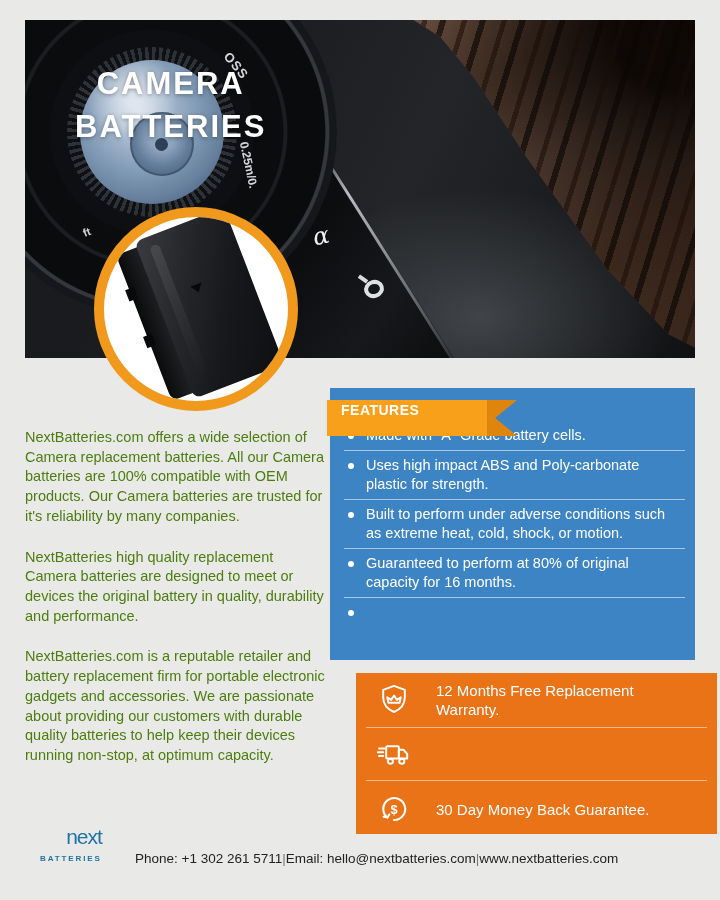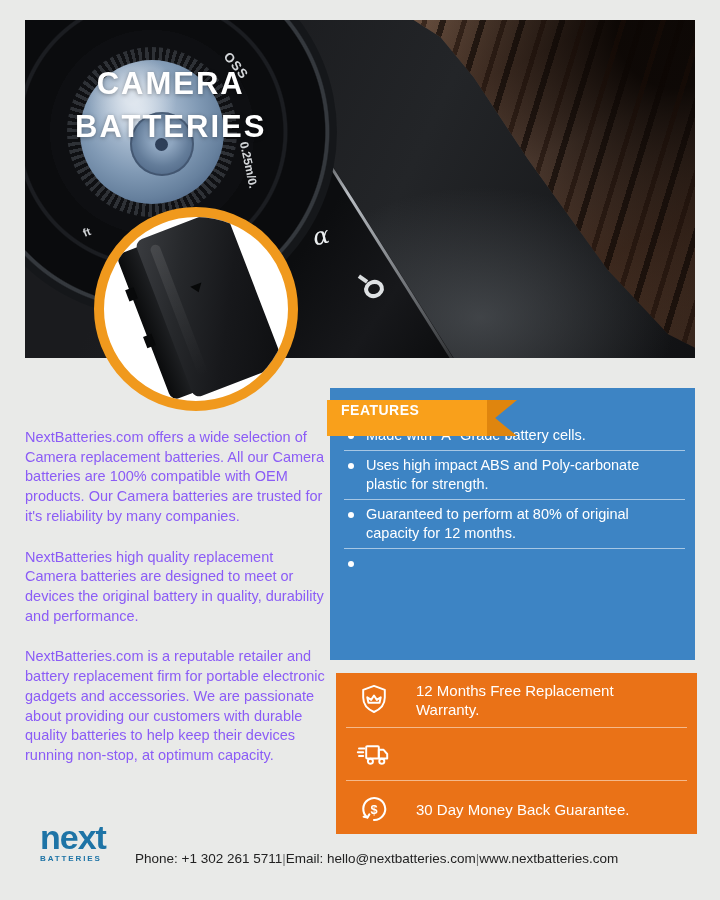--- a/index.html
+++ b/index.html
@@ -55,48 +55,48 @@
          background:linear-gradient(90deg,#0a0b0c,#222427);}
   .bat-face{position:absolute;left:22px;top:0;width:96px;height:168px;border-radius:8px 12px 12px 8px;
          background:linear-gradient(118deg,#3a3c40 0%,#26282b 30%,#17181b 62%,#0e0f11 100%);}
   .bat-gloss{position:absolute;left:34px;top:10px;width:10px;height:140px;border-radius:6px;
          background:linear-gradient(rgba(255,255,255,.10),rgba(255,255,255,0));}
   .bat-notch{position:absolute;left:-4px;width:9px;height:12px;background:#08090a;}
   .bat-tri{position:absolute;left:58px;top:62px;width:0;height:0;
          border-left:6px solid transparent;border-right:6px solid transparent;border-top:8px solid #070808;}
 
   
-  .intro{position:absolute;left:25px;top:428px;width:303px;color:#8b5cf6;font-size:14.5px;line-height:1.36;}
+  .intro{position:absolute;left:25px;top:428px;width:303px;color:#4d7c0f;font-size:14.5px;line-height:1.36;}
   .intro p{margin:0 0 21px 0;}
 
   
   .features{position:absolute;left:330px;top:388px;width:365px;height:272px;background:#3d84c4;}
   .ribbon{position:absolute;left:-3px;top:12px;width:190px;height:36px;box-sizing:border-box;
           background:linear-gradient(90deg,#f9a01b 0 84%,#df850e 84% 100%);
           clip-path:polygon(0 0,100% 0,88.5% 50%,100% 100%,0 100%);
           color:#fff;font-size:14px;font-weight:bold;letter-spacing:.5px;line-height:21px;padding-left:14px;z-index:2;}
   .ribbon-fold{position:absolute;left:-3px;top:33px;width:0;height:0;
           border-top:9px solid #161a26;border-left:18px solid transparent;}
   .feature-list{position:absolute;left:14px;top:33px;right:10px;list-style:none;margin:0;padding:0;}
   .feature-list li{display:flex;padding:5px 0;border-bottom:1px solid rgba(255,255,255,.55);}
   .feature-list li:last-child{border-bottom:none;}
   .dot{flex:0 0 6px;width:6px;height:6px;border-radius:50%;background:#fff;margin:7px 12px 0 4px;}
   .ftext{color:#fff;font-size:14.5px;line-height:19px;width:308px;}
 
   
-  .benefits{position:absolute;left:336px;top:673px;width:361px;height:161px;background:#ea7217;box-sizing:border-box;}
+  .benefits{position:absolute;left:356px;top:673px;width:361px;height:161px;background:#ea7217;box-sizing:border-box;}
   .benefit-row{display:flex;align-items:center;margin:0 10px;padding:8px 2px;
           border-bottom:1px solid rgba(255,255,255,.5);}
   .benefit-row:last-child{border-bottom:none;padding-top:10px;}
   .bicon{flex:0 0 36px;width:36px;height:36px;margin-left:8px;}
   .btext{color:#fff;font-size:15px;line-height:19px;margin-left:24px;width:245px;}
 
   
   .logo{position:absolute;left:40px;top:822px;color:#1e74a6;}
-  .logo-next{font-size:34px;font-weight:bold;letter-spacing:-1px;line-height:30px;}
+  .logo-next{font-size:21px;font-weight:normal;letter-spacing:-1px;line-height:30px;text-align:right;}
   .logo-batteries{font-size:8px;font-weight:bold;letter-spacing:1.9px;margin-top:2px;}
   .contact{position:absolute;left:135px;top:851px;font-size:13.5px;color:#222;
            display:flex;gap:0;align-items:center;white-space:nowrap;}
   .pipe{color:#777;}
 </style>
 </head>
 <body>
 
 <div class="canvas">
 
@@ -146,21 +146,25 @@
       <li>
         <span class="dot"></span>
         <span class="ftext">Made with "A" Grade battery cells.</span>
       </li>
       <li>
         <span class="dot"></span>
         <span class="ftext">Uses high impact ABS and Poly-carbonate plastic for strength.</span>
       </li>
       <li>
         <span class="dot"></span>
-        <span class="ftext">Guaranteed to perform at 80% of original capacity for 12 months.</span>
+        <span class="ftext">Built to perform under adverse conditions such as extreme heat, cold, shock, or motion.</span>
+      </li>
+      <li>
+        <span class="dot"></span>
+        <span class="ftext">Guaranteed to perform at 80% of original capacity for 16 months.</span>
       </li>
       <li>
         <span class="dot"></span>
       </li>
     </ul>
   </div>
 
   <div class="benefits">
     <div class="benefit-row">
       <svg class="bicon" viewBox="0 0 24 24" fill="none" stroke="#ffffff" stroke-width="1.3" stroke-linejoin="round" stroke-linecap="round">

